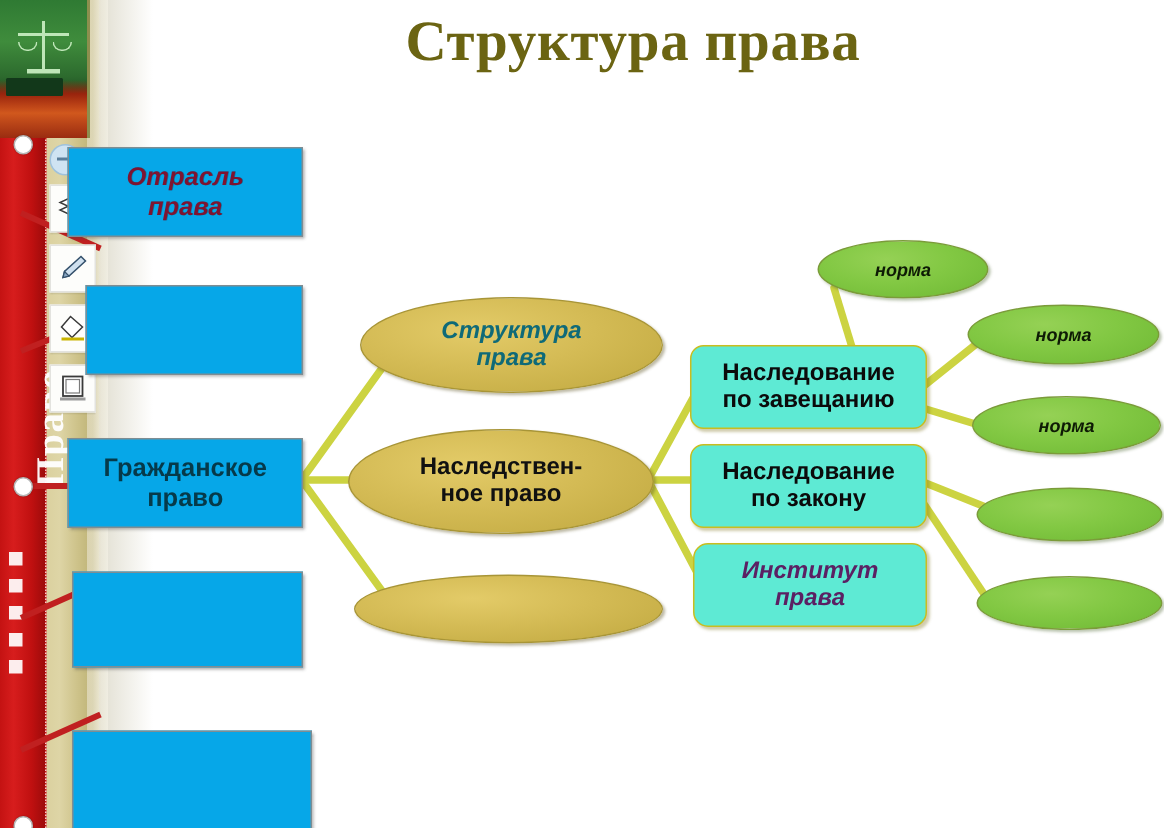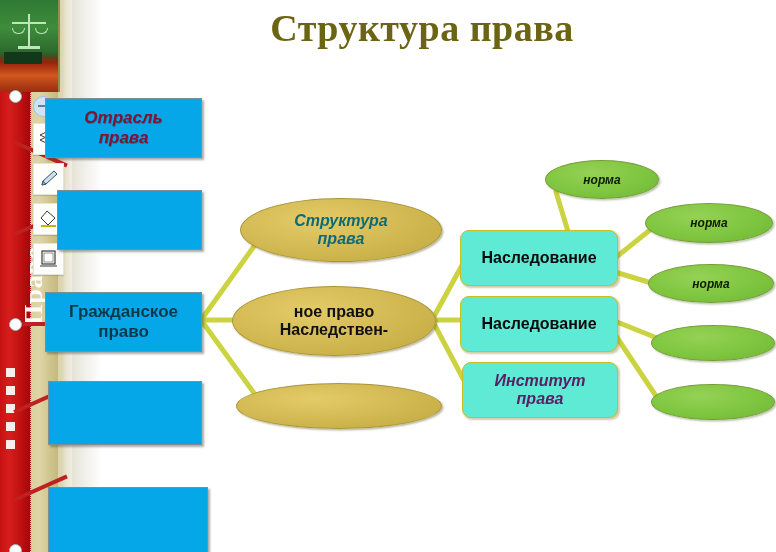--- a/index.html
+++ b/index.html
@@ -288,42 +288,44 @@
 
   <div class="gold-ellipse" style="left:240px; top:198px; width:200px; height:62px;">
     <div>
       <div class="t-teal">Структура</div>
       <div class="t-teal">права</div>
     </div>
   </div>
 
   <div class="gold-ellipse" style="left:232px; top:286px; width:202px; height:68px;">
     <div>
+      <div class="t-black">Наследствен-</div>
       <div class="t-black">ное право</div>
-      <div class="t-black">Наследствен-</div>
     </div>
   </div>
 
   <div class="gold-ellipse" style="left:236px; top:383px; width:204px; height:44px;">
     <div class="t-black"></div>
   </div>
 
   <div class="yellow-box" style="left:460px; top:230px; width:156px; height:54px;">
     <div>
       <div class="t-black">Наследование</div>
+      <div class="t-black">по завещанию</div>
     </div>
   </div>
 
   <div class="yellow-box" style="left:460px; top:296px; width:156px; height:54px;">
     <div>
       <div class="t-black">Наследование</div>
-    </div>
-  </div>
-
-  <div class="yellow-box" style="left:462px; top:362px; width:154px; height:54px;">
+      <div class="t-black">по закону</div>
+    </div>
+  </div>
+
+  <div class="yellow-box" style="left:462px; top:362px; width:154px; height:54px;border-radius:10px;">
     <div>
       <div class="t-purple">Институт</div>
       <div class="t-purple">права</div>
     </div>
   </div>
 
   <div class="green-ellipse" style="left:545px; top:160px; width:112px; height:37px;">
     <div class="t">норма</div>
   </div>
 

